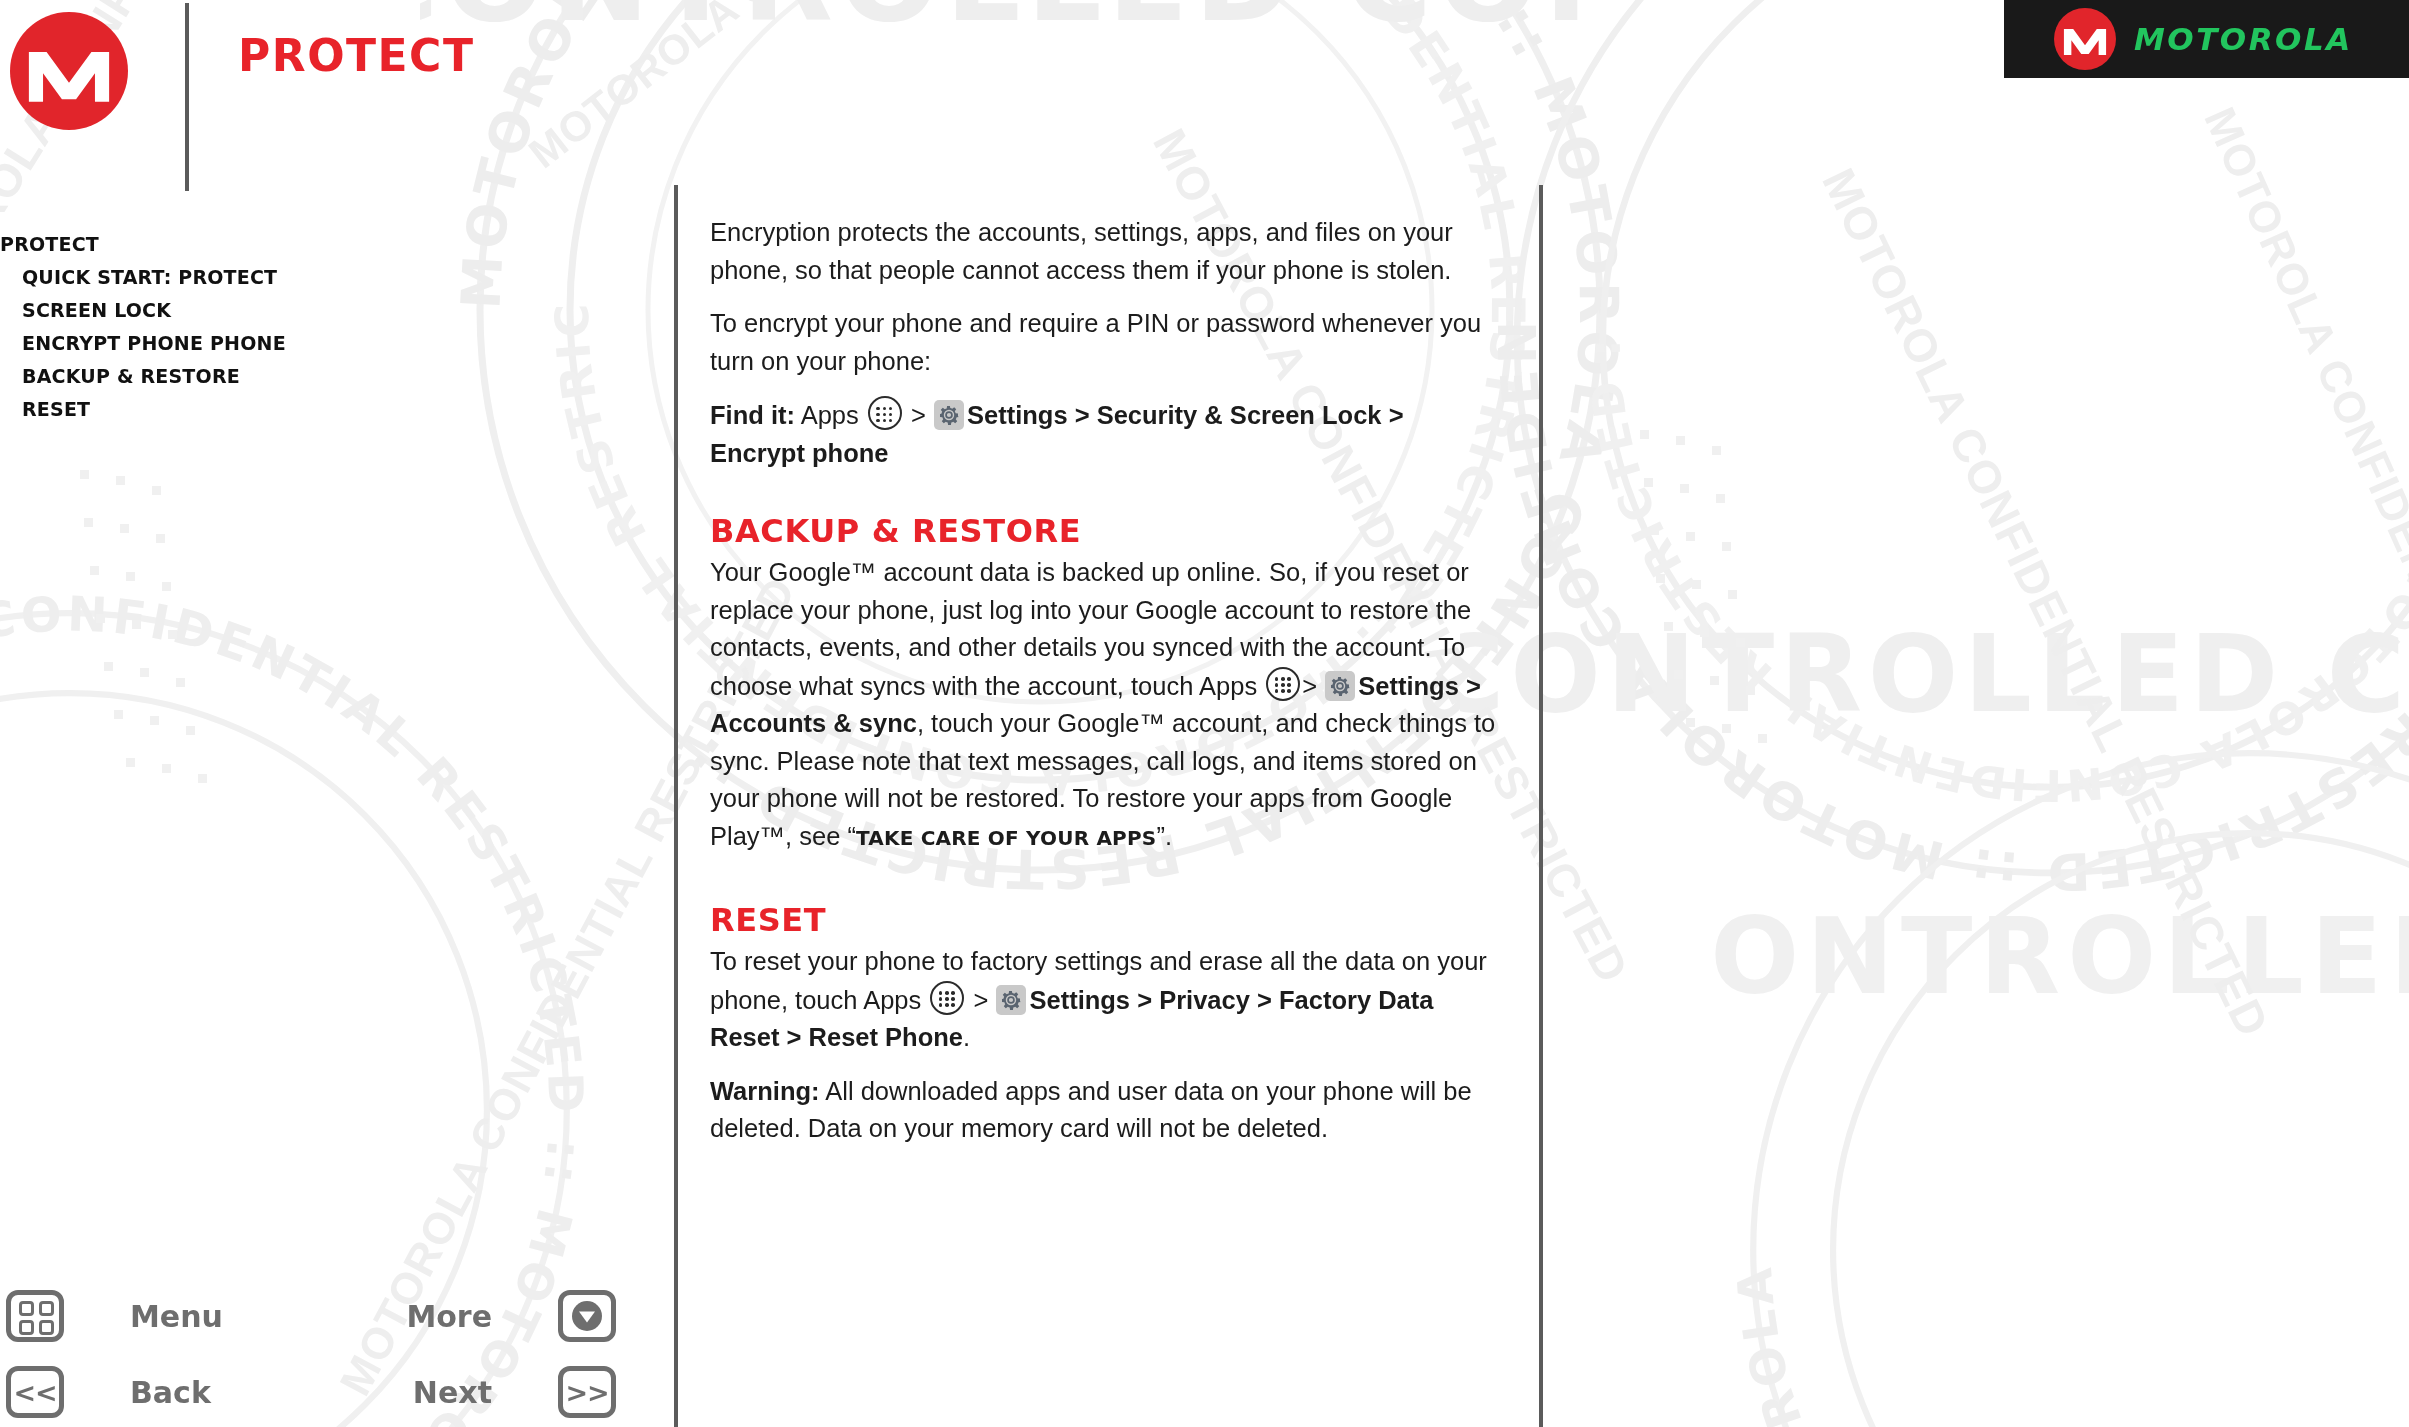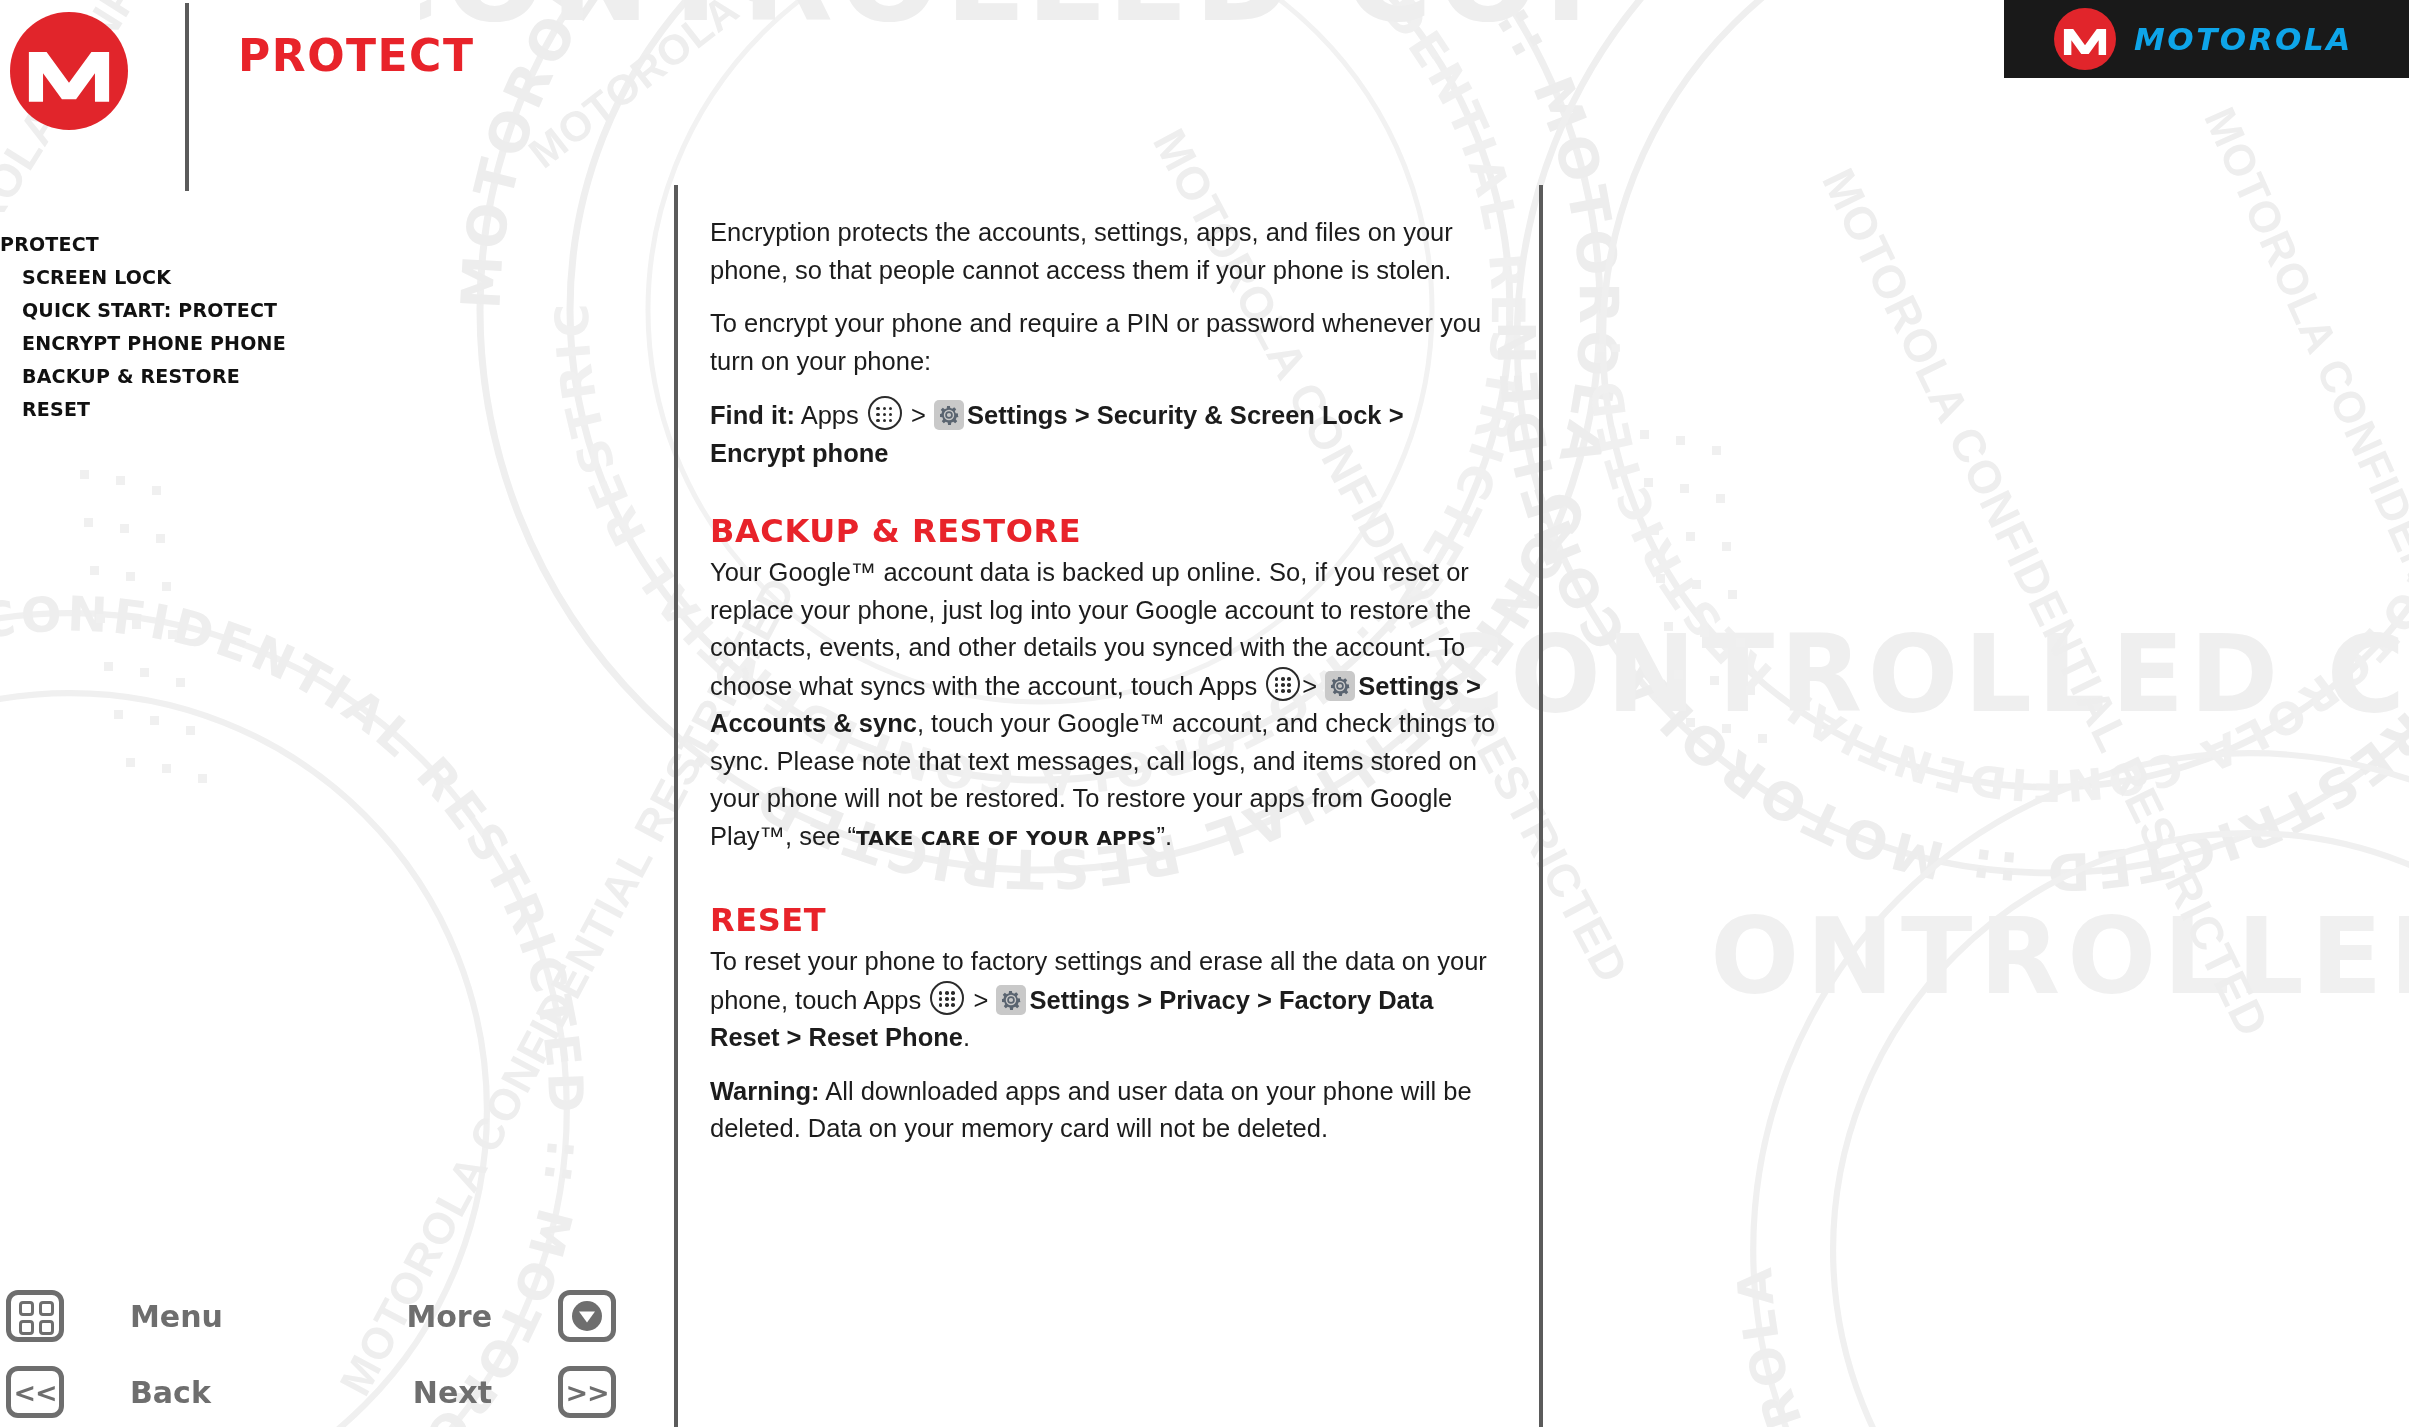--- a/index.html
+++ b/index.html
@@ -82,21 +82,21 @@
     display: flex;
     align-items: center;
   }
   #moto-brand-bar .mark {
     width: 62px; height: 62px;
     margin-left: 50px;
     flex: 0 0 auto;
   }
   #moto-brand-wordmark {
     margin-left: 18px;
-    color: #0ea5e9;
+    color: #22c55e;
     font-size: 31px;
     font-weight: 800;
     font-style: italic;
     letter-spacing: 2.5px;
     font-family: "DejaVu Sans", sans-serif;
   }
 
   
   #sidebar-toc {
     position: absolute;
@@ -397,22 +397,22 @@
     <svg class="mark" viewBox="0 0 100 100">
       <circle cx="50" cy="50" r="50" fill="#E1252B"></circle>
       <path d="M 16 76 L 16 34 L 31 34 L 50 60 L 69 34 L 84 34 L 84 76 L 72 76 L 72 52 L 56 74 L 44 74 L 28 52 L 28 76 Z" fill="#ffffff"></path>
     </svg>
     <div id="moto-brand-wordmark">MOTOROLA</div>
   </div>
 </div>
 
 <nav id="sidebar-toc">
   <div class="toc-item lvl0">PROTECT</div>
+  <div class="toc-item lvl1">QUICK START: PROTECT</div>
   <div class="toc-item lvl1">SCREEN LOCK</div>
-  <div class="toc-item lvl1">QUICK START: PROTECT</div>
   <div class="toc-item lvl1">ENCRYPT PHONE PHONE</div>
   <div class="toc-item lvl1">BACKUP &amp; RESTORE</div>
   <div class="toc-item lvl1">RESET</div>
 </nav>
 
 <div class="col-divider" id="divider-left"></div>
 <div class="col-divider" id="divider-right"></div>
 
 <main id="content-column">
 

